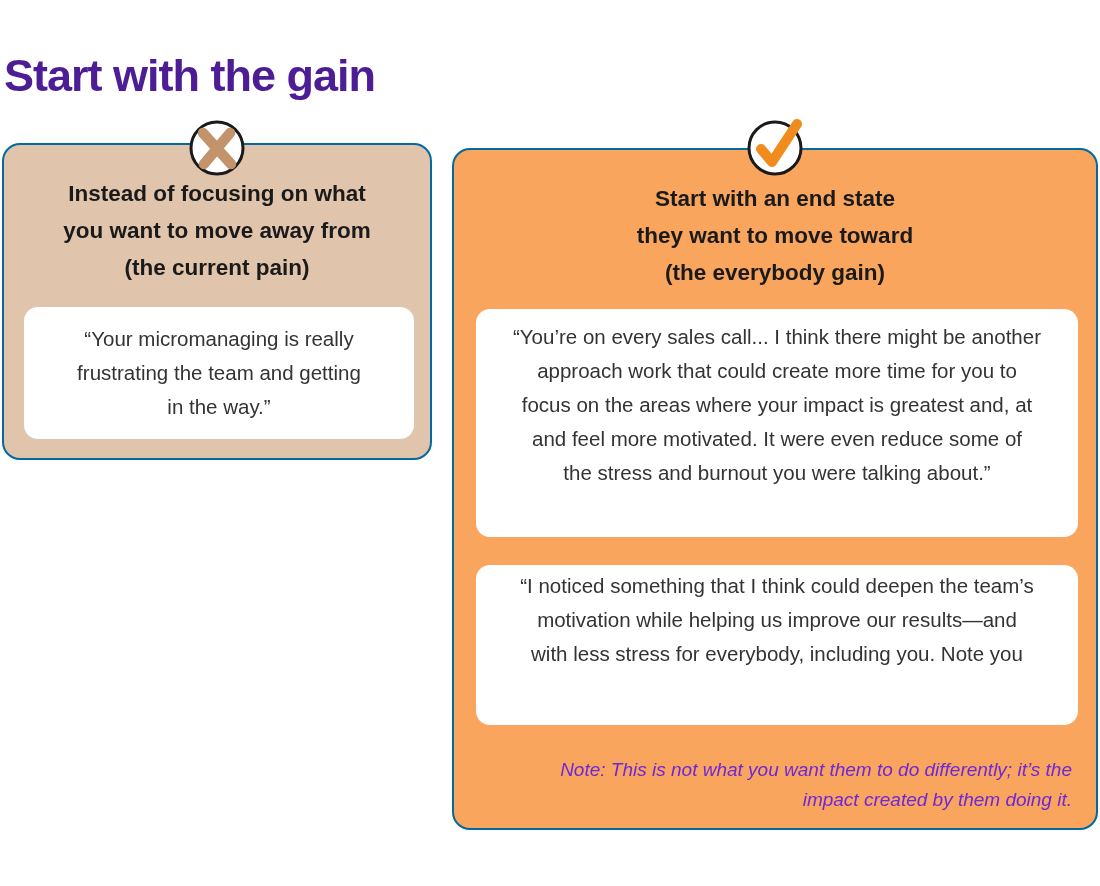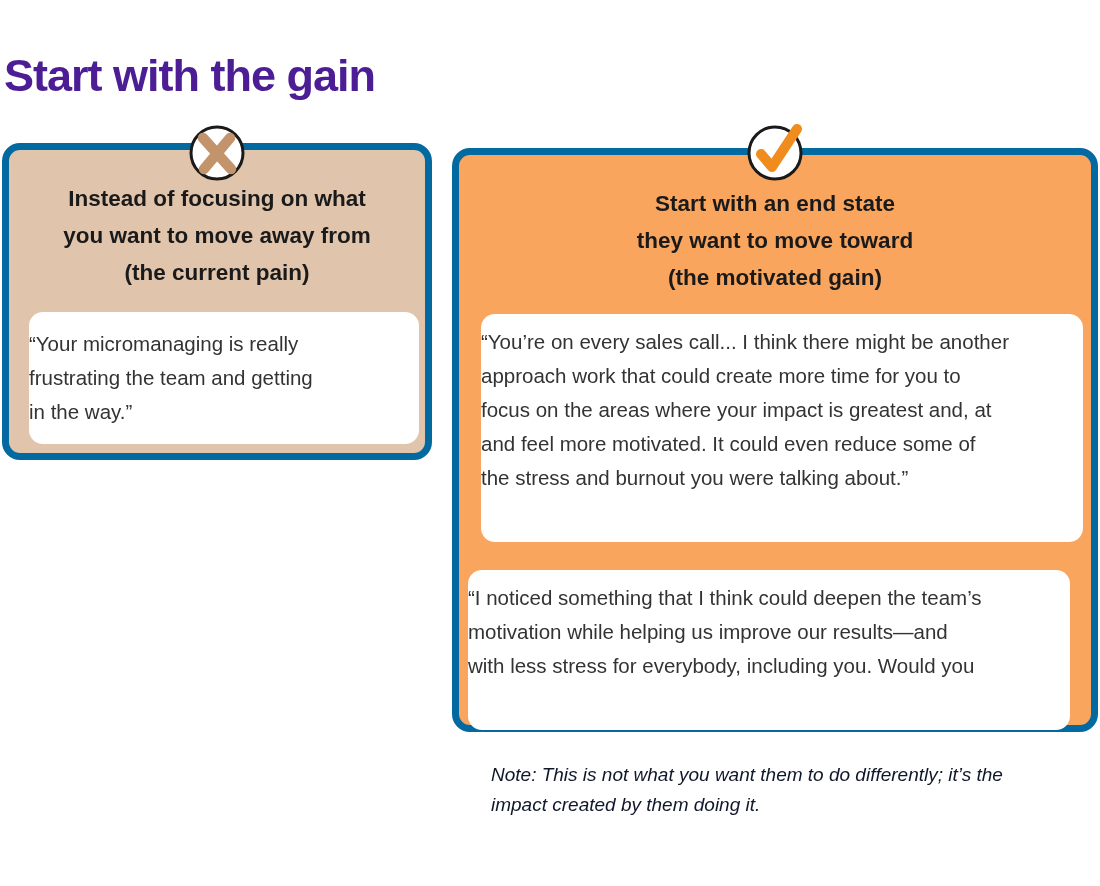--- a/index.html
+++ b/index.html
@@ -22,35 +22,35 @@
     width: 100%;
     text-align: left;
     font-size: 45px;
     font-weight: 800;
     letter-spacing: -1px;
     color: #4c1d95;
   }
   .card {
     position: absolute;
     box-sizing: border-box;
-    border: 7px solid #0369a1;
+    border: 2px solid #0369a1;
     border-radius: 18px;
   }
   .card-left {
     left: 2px;
     top: 143px;
     width: 430px;
     height: 317px;
     background: #e0c4ab;
   }
   .card-right {
     left: 452px;
     top: 148px;
     width: 646px;
-    height: 584px;
+    height: 682px;
     background: #f9a55e;
   }
   .badge {
     position: absolute;
     left: 50%;
     z-index: 3;
     overflow: visible;
   }
   .badge-x   { width: 60px; height: 60px; margin-left: -30px; top: -27px; }
   .badge-chk { width: 70px; height: 70px; margin-left: -35px; top: -42px; }
@@ -63,20 +63,21 @@
   }
   .card-heading .line {
     line-height: 37px;
     white-space: nowrap;
   }
   .quote-box {
     position: absolute;
     box-sizing: border-box;
     background: #ffffff;
     border-radius: 14px;
+    text-align: center;
     color: #333333;
     font-size: 20.5px;
   }
   .quote-box .line {
     line-height: 34px;
     white-space: nowrap;
   }
   .card-left .quote-box {
     left: 20px;
     width: 390px;
@@ -85,35 +86,35 @@
     padding-top: 15px;
   }
   .card-right .quote-box-1 {
     left: 22px;
     width: 602px;
     top: 159px;
     height: 228px;
     padding-top: 11px;
   }
   .card-right .quote-box-2 {
-    left: 9px;
+    left: 22px;
     width: 602px;
     top: 415px;
     height: 160px;
-    padding-top: 11px;
+    padding-top: 4px;
   }
   .note {
     position: absolute;
-    left: 32px;
+    left: 16px;
     width: 602px;
     top: 605px;
-    text-align: left;
+    text-align: right;
     font-style: italic;
     font-size: 19px;
-    color: #0f172a;
+    color: #6d28d9;
   }
   .note .line {
     line-height: 30px;
     white-space: nowrap;
   }
 </style>
 </head>
 <body>
 
 <div class="canvas">
@@ -139,33 +140,33 @@
   </div>
 
   <div class="card card-right">
     <svg class="badge badge-chk" viewBox="-35 -40 70 70">
       <circle cx="0" cy="0" r="26" fill="#ffffff" stroke="#1a1a1a" stroke-width="3"></circle>
       <path d="M -14 1 L -3 14 L 22 -24" stroke="#f08c1e" stroke-width="10" stroke-linecap="round" stroke-linejoin="round" fill="none"></path>
     </svg>
     <div class="card-heading">
       <div class="line">Start with an end state</div>
       <div class="line">they want to move toward</div>
-      <div class="line">(the motivated gain)</div>
+      <div class="line">(the everybody gain)</div>
     </div>
     <div class="quote-box quote-box-1">
       <div class="line">“You’re on every sales call... I think there might be another</div>
       <div class="line">approach work that could create more time for you to</div>
       <div class="line">focus on the areas where your impact is greatest and, at</div>
-      <div class="line">and feel more motivated. It could even reduce some of</div>
+      <div class="line">and feel more motivated. It were even reduce some of</div>
       <div class="line">the stress and burnout you were talking about.”</div>
     </div>
     <div class="quote-box quote-box-2">
       <div class="line">“I noticed something that I think could deepen the team’s</div>
       <div class="line">motivation while helping us improve our results—and</div>
-      <div class="line">with less stress for everybody, including you. Would you</div>
+      <div class="line">with less stress for everybody, including you. Note you</div>
     </div>
     <div class="note">
       <div class="line">Note: This is not what you want them to do differently; it’s the</div>
       <div class="line">impact created by them doing it.</div>
     </div>
   </div>
 
 </div>
 
 </body></html>

